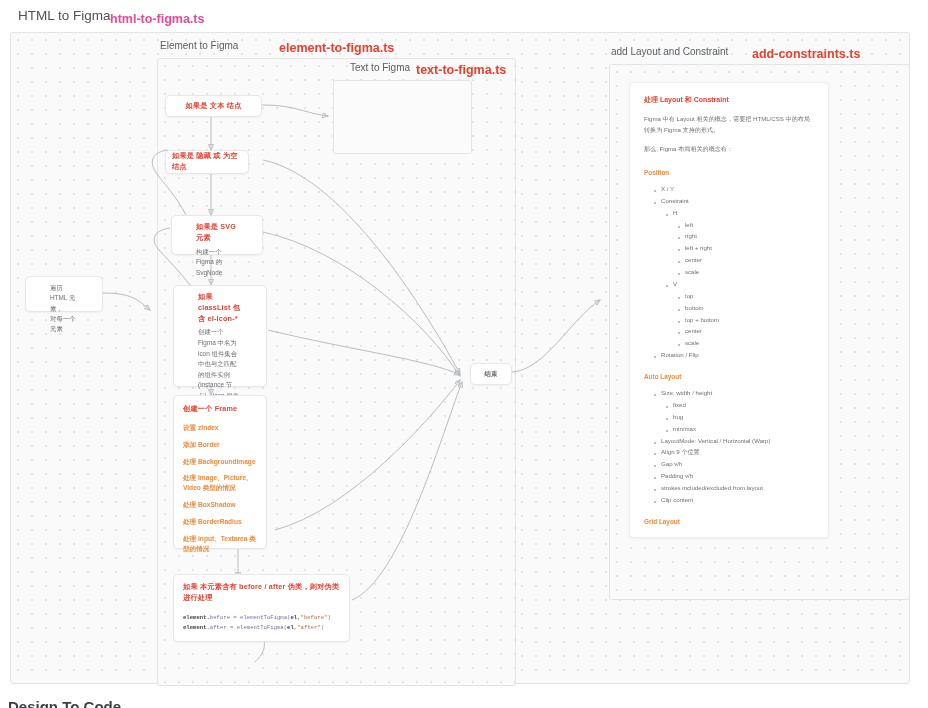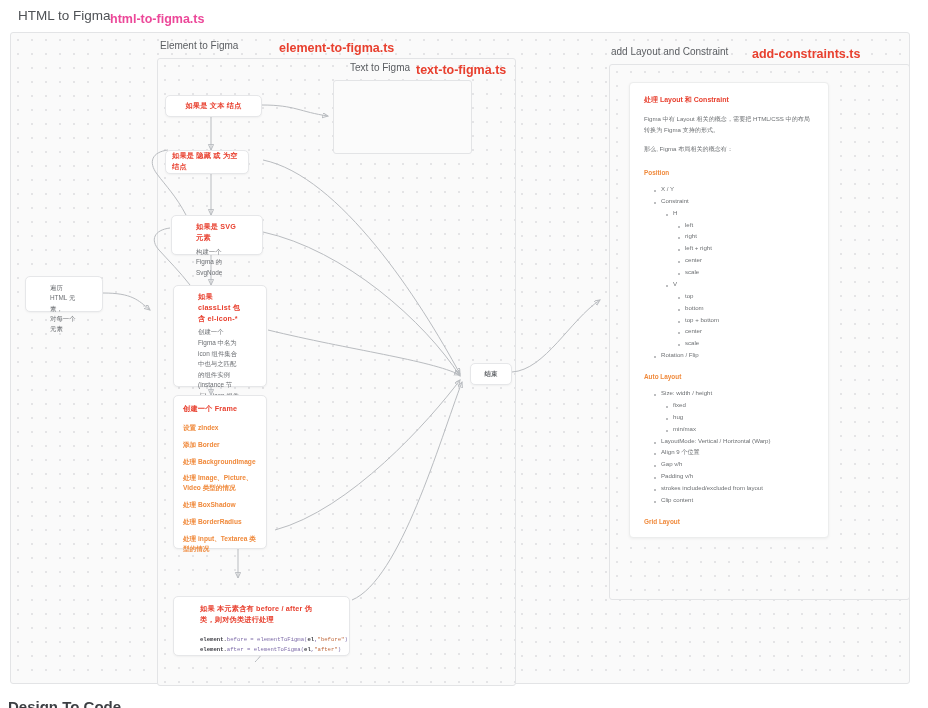--- a/index.html
+++ b/index.html
@@ -150,21 +150,21 @@
     <p class="node-title" style="margin-bottom:8px;">创建一个 Frame</p>
     <p class="node-line">设置 zIndex</p>
     <p class="node-line">添加 Border</p>
     <p class="node-line">处理 BackgroundImage</p>
     <p class="node-line">处理 Image、Picture、Video 类型的情况</p>
     <p class="node-line">处理 BoxShadow</p>
     <p class="node-line">处理 BorderRadius</p>
     <p class="node-line">处理 input、Textarea 类型的情况</p>
   </div>
 
-  <div class="node" style="left:173px;top:596px;width:177px;height:60px;padding:7px 26px;">
+  <div class="node" style="left:173px;top:574px;width:177px;height:68px;padding:7px 9px;">
     <p class="node-title" style="margin-bottom:9px;">如果 本元素含有 before / after 伪类，则对伪类进行处理</p>
     <p class="code"><b>element.</b><span>before</span><span> = elementToFigma(</span><b>el</b><span>,</span><i>"before"</i><span>)</span></p>
     <p class="code"><b>element.</b><span>after</span><span> = elementToFigma(</span><b>el</b><span>,</span><i>"after"</i><span>)</span></p>
   </div>
 
   <div class="node center-only" style="left:470px;top:363px;width:42px;height:22px;">
     <span class="end-node">结束</span>
   </div>
 
   <div class="doc-card" style="left:629px;top:82px;width:200px;height:456px;">

